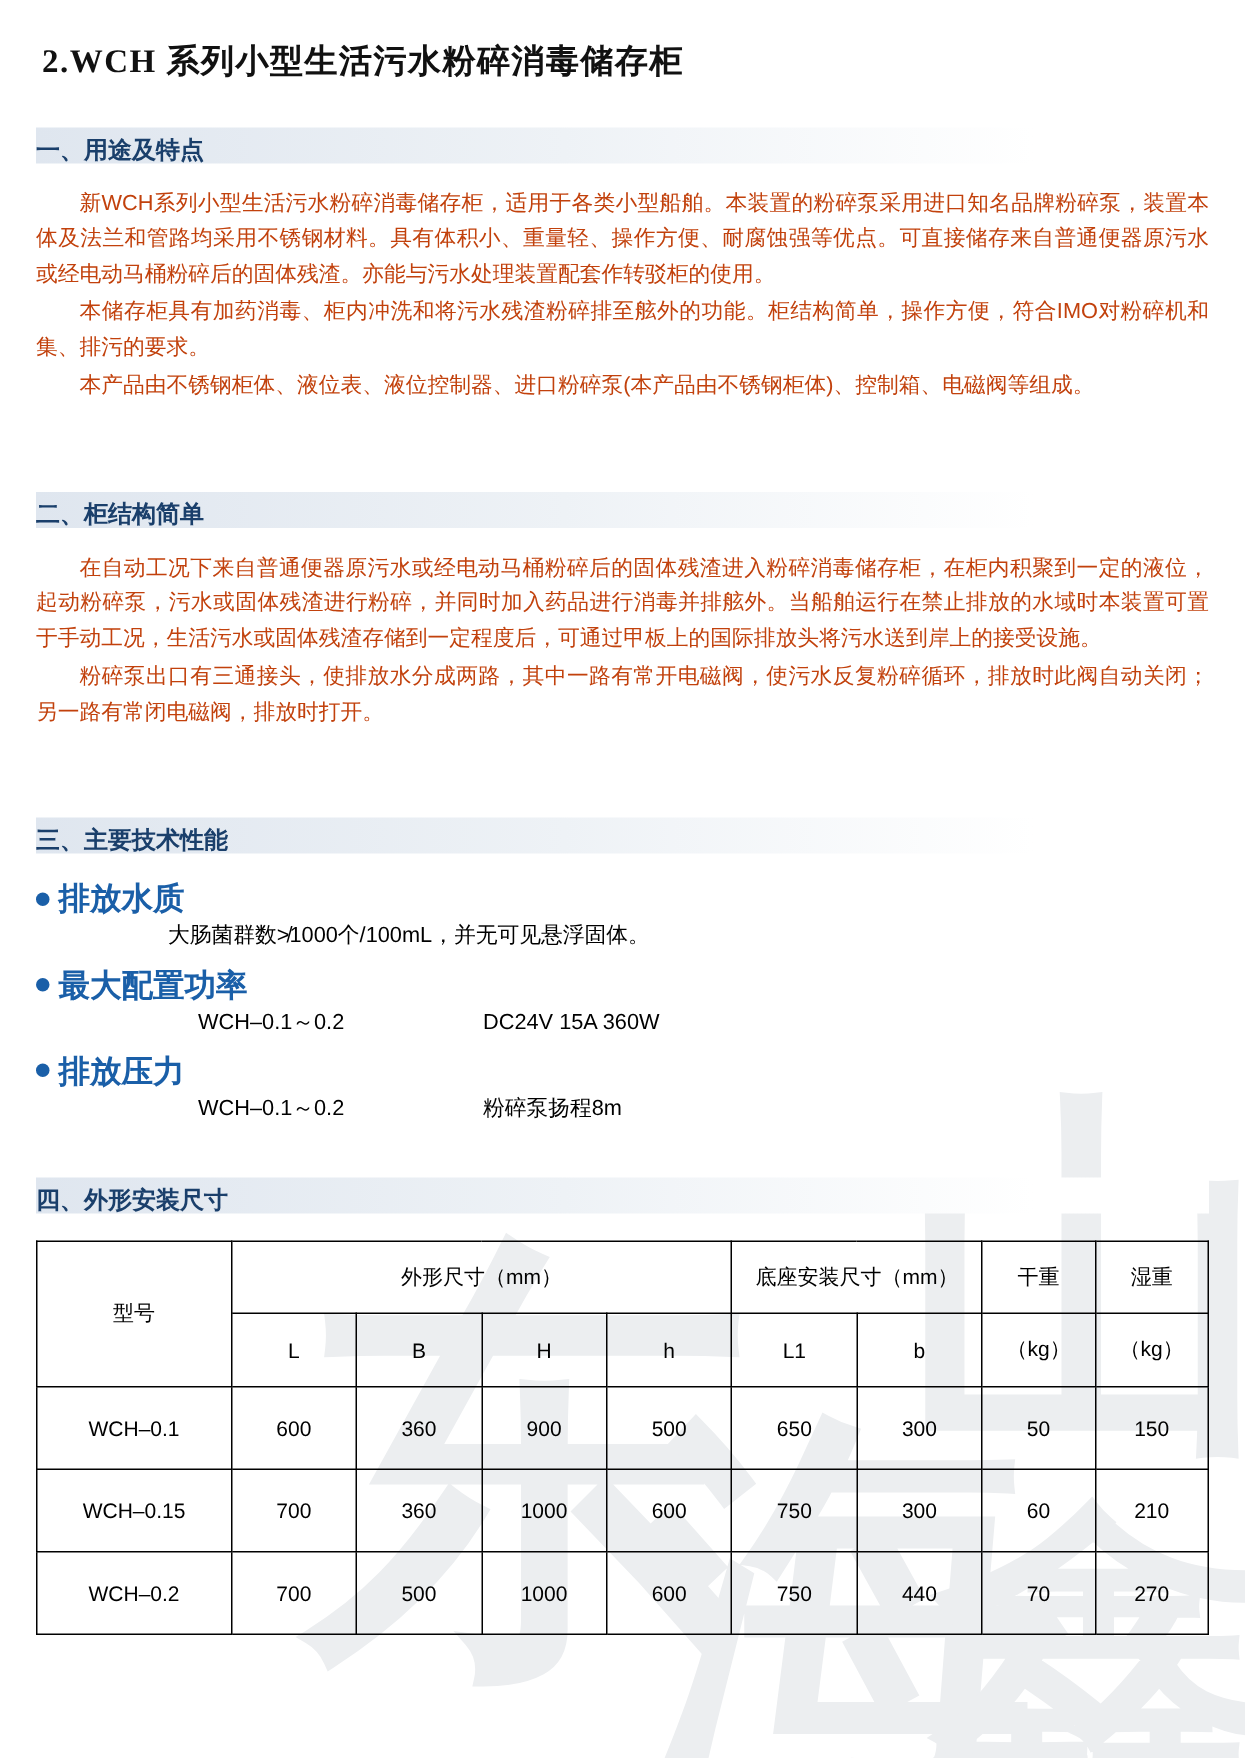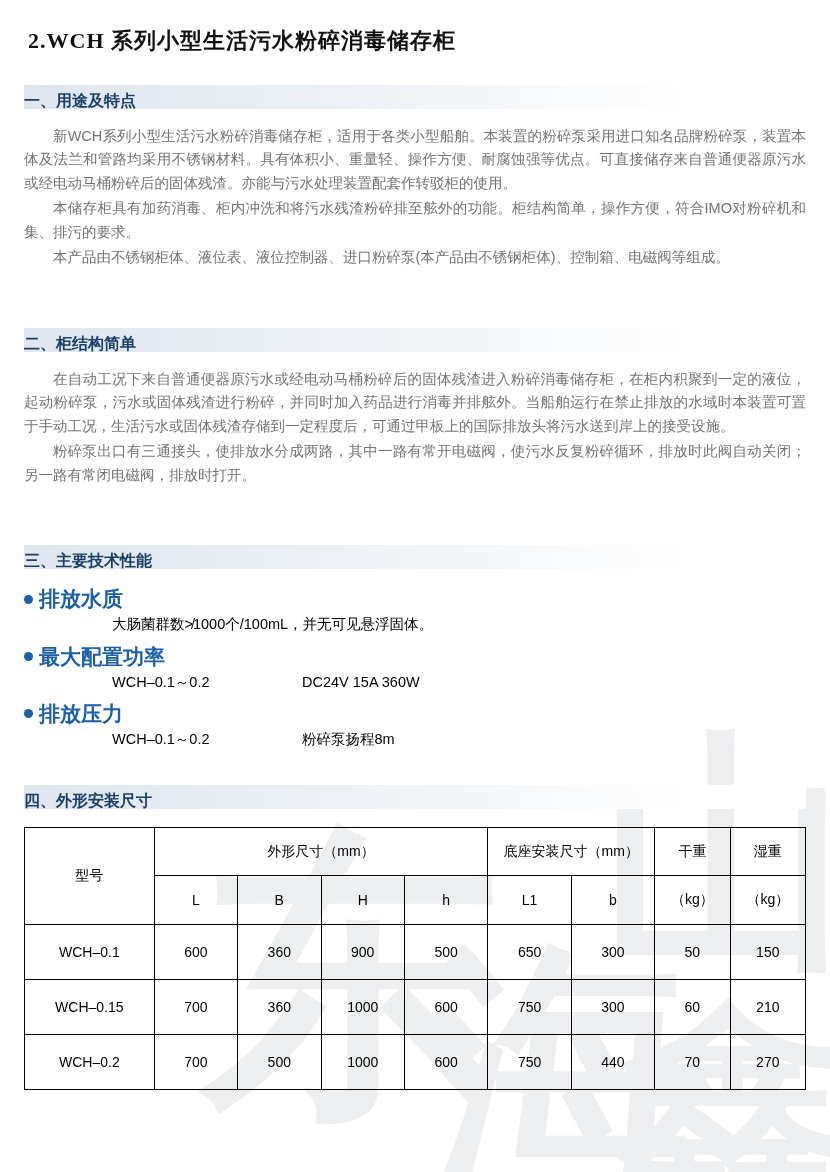--- a/index.html
+++ b/index.html
@@ -76,21 +76,21 @@
     padding-left: 0;
     line-height: 24px;
   }
 
   p.body-text {
     font-size: 14.5px;
     line-height: 1.62;
     margin: 0 0 2px 0;
     text-indent: 2em;
     text-align: justify;
-    color: #737373;
+    color: #c2410c;
   }
 
   .spacer-lg { height: 56px; }
   .spacer-md { height: 34px; }
 
   
   .spec-item {
     margin: 6px 0 0 0;
   }
   .spec-label {
@@ -115,21 +115,21 @@
     line-height: 1.6;
     padding-left: 88px;
     white-space: pre;
   }
   .spec-row {
     font-size: 14.5px;
     line-height: 1.6;
     padding-left: 88px;
     display: flex;
   }
-  .spec-row .model { width: 190px; }
+  .spec-row .model { width: 190px; margin-left: 20px; }
   .spec-row .value { }
 
   
   table.dim-table {
     border-collapse: collapse;
     width: 782px;
     margin-top: 10px;
     background: transparent;
     font-size: 14px;
   }

